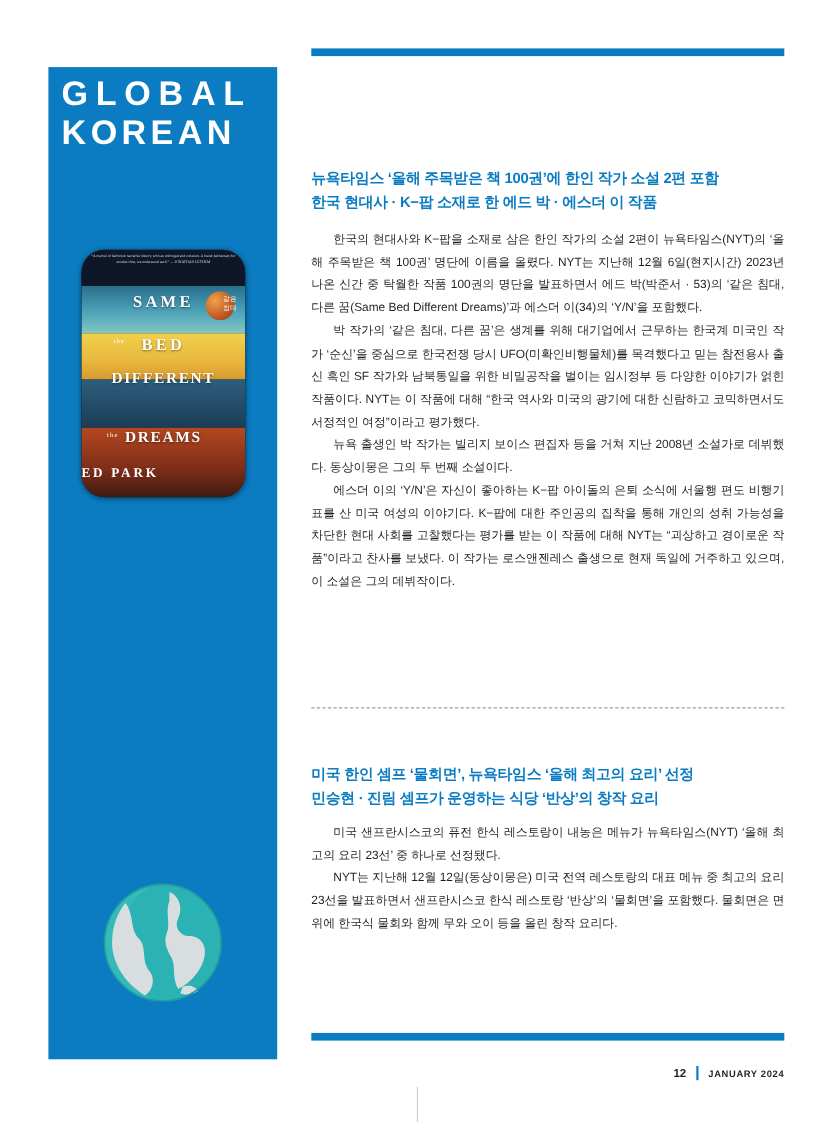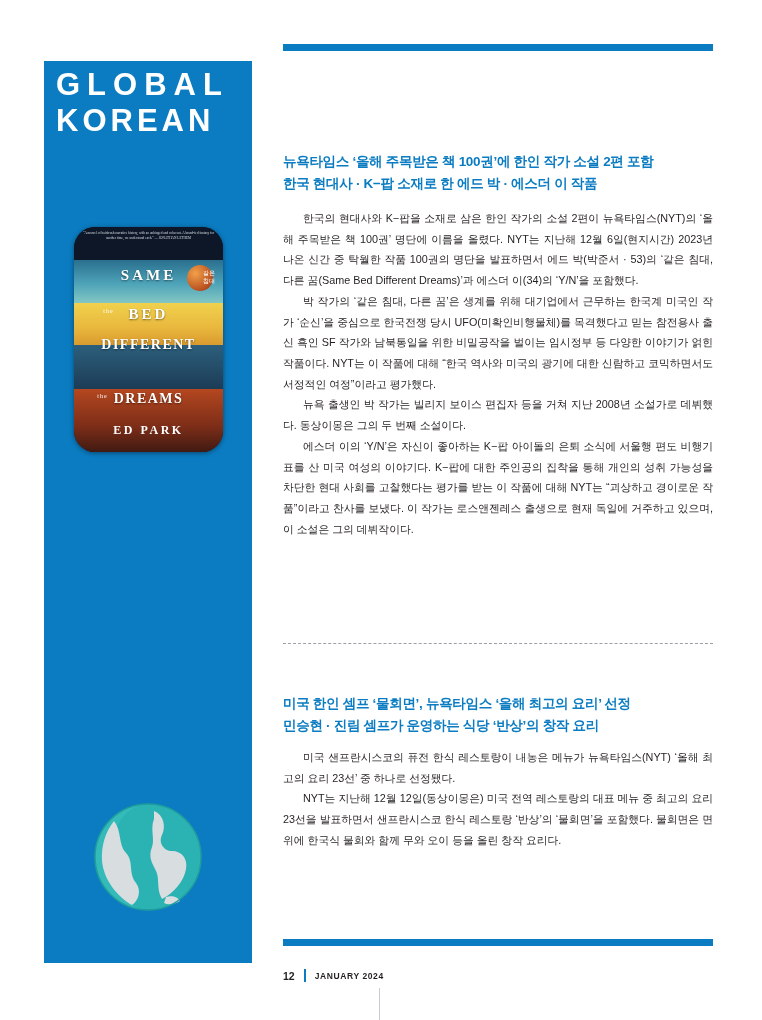--- a/index.html
+++ b/index.html
@@ -144,21 +144,20 @@
     top: 42px;
     font-size: 6px;
     color: #ffffff;
     text-align: right;
     line-height: 1.4;
   }
   .cover-author {
     position: absolute;
     top: 196px;
     width: 100%;
-    text-align: center;
     font-family: "Liberation Serif", serif;
     font-weight: bold;
     font-size: 12px;
     color: #ffffff;
     letter-spacing: 2.5px;
   }
 
   
   .globe {
     position: absolute;
@@ -223,21 +222,21 @@
   }
 
   
   .footer {
     position: absolute;
     left: 283px;
     top: 969px;
     width: 430px;
     display: flex;
     align-items: center;
-    justify-content: flex-start;
+    justify-content: flex-end;
     gap: 9px;
   }
   .page-num {
     font-size: 10.5px;
     font-weight: bold;
     color: #231f20;
   }
   .footer-bar {
     width: 2px;
     height: 13px;

